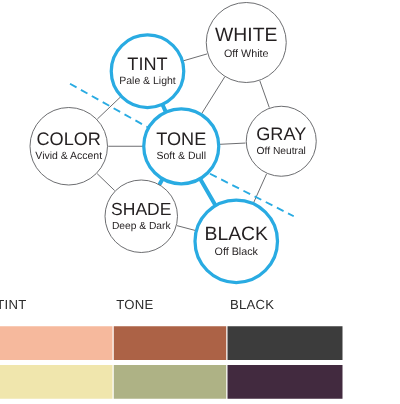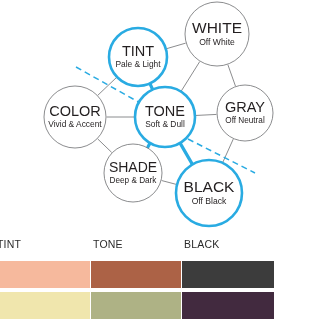--- a/index.html
+++ b/index.html
@@ -15,21 +15,20 @@
     font-family: "Liberation Sans", sans-serif;
     -webkit-font-smoothing: antialiased;
   }
 
   #diagram-wrap {
     position: absolute;
     left: 0;
     top: 0;
     width: 274px;
     height: 232px;
-    padding-left: 20px;
   }
   #diagram-svg {
     display: block;
     width: 274px;
     height: 232px;
   }
 
   .node-title {
     font-family: "Liberation Sans", sans-serif;
     font-weight: 400;

